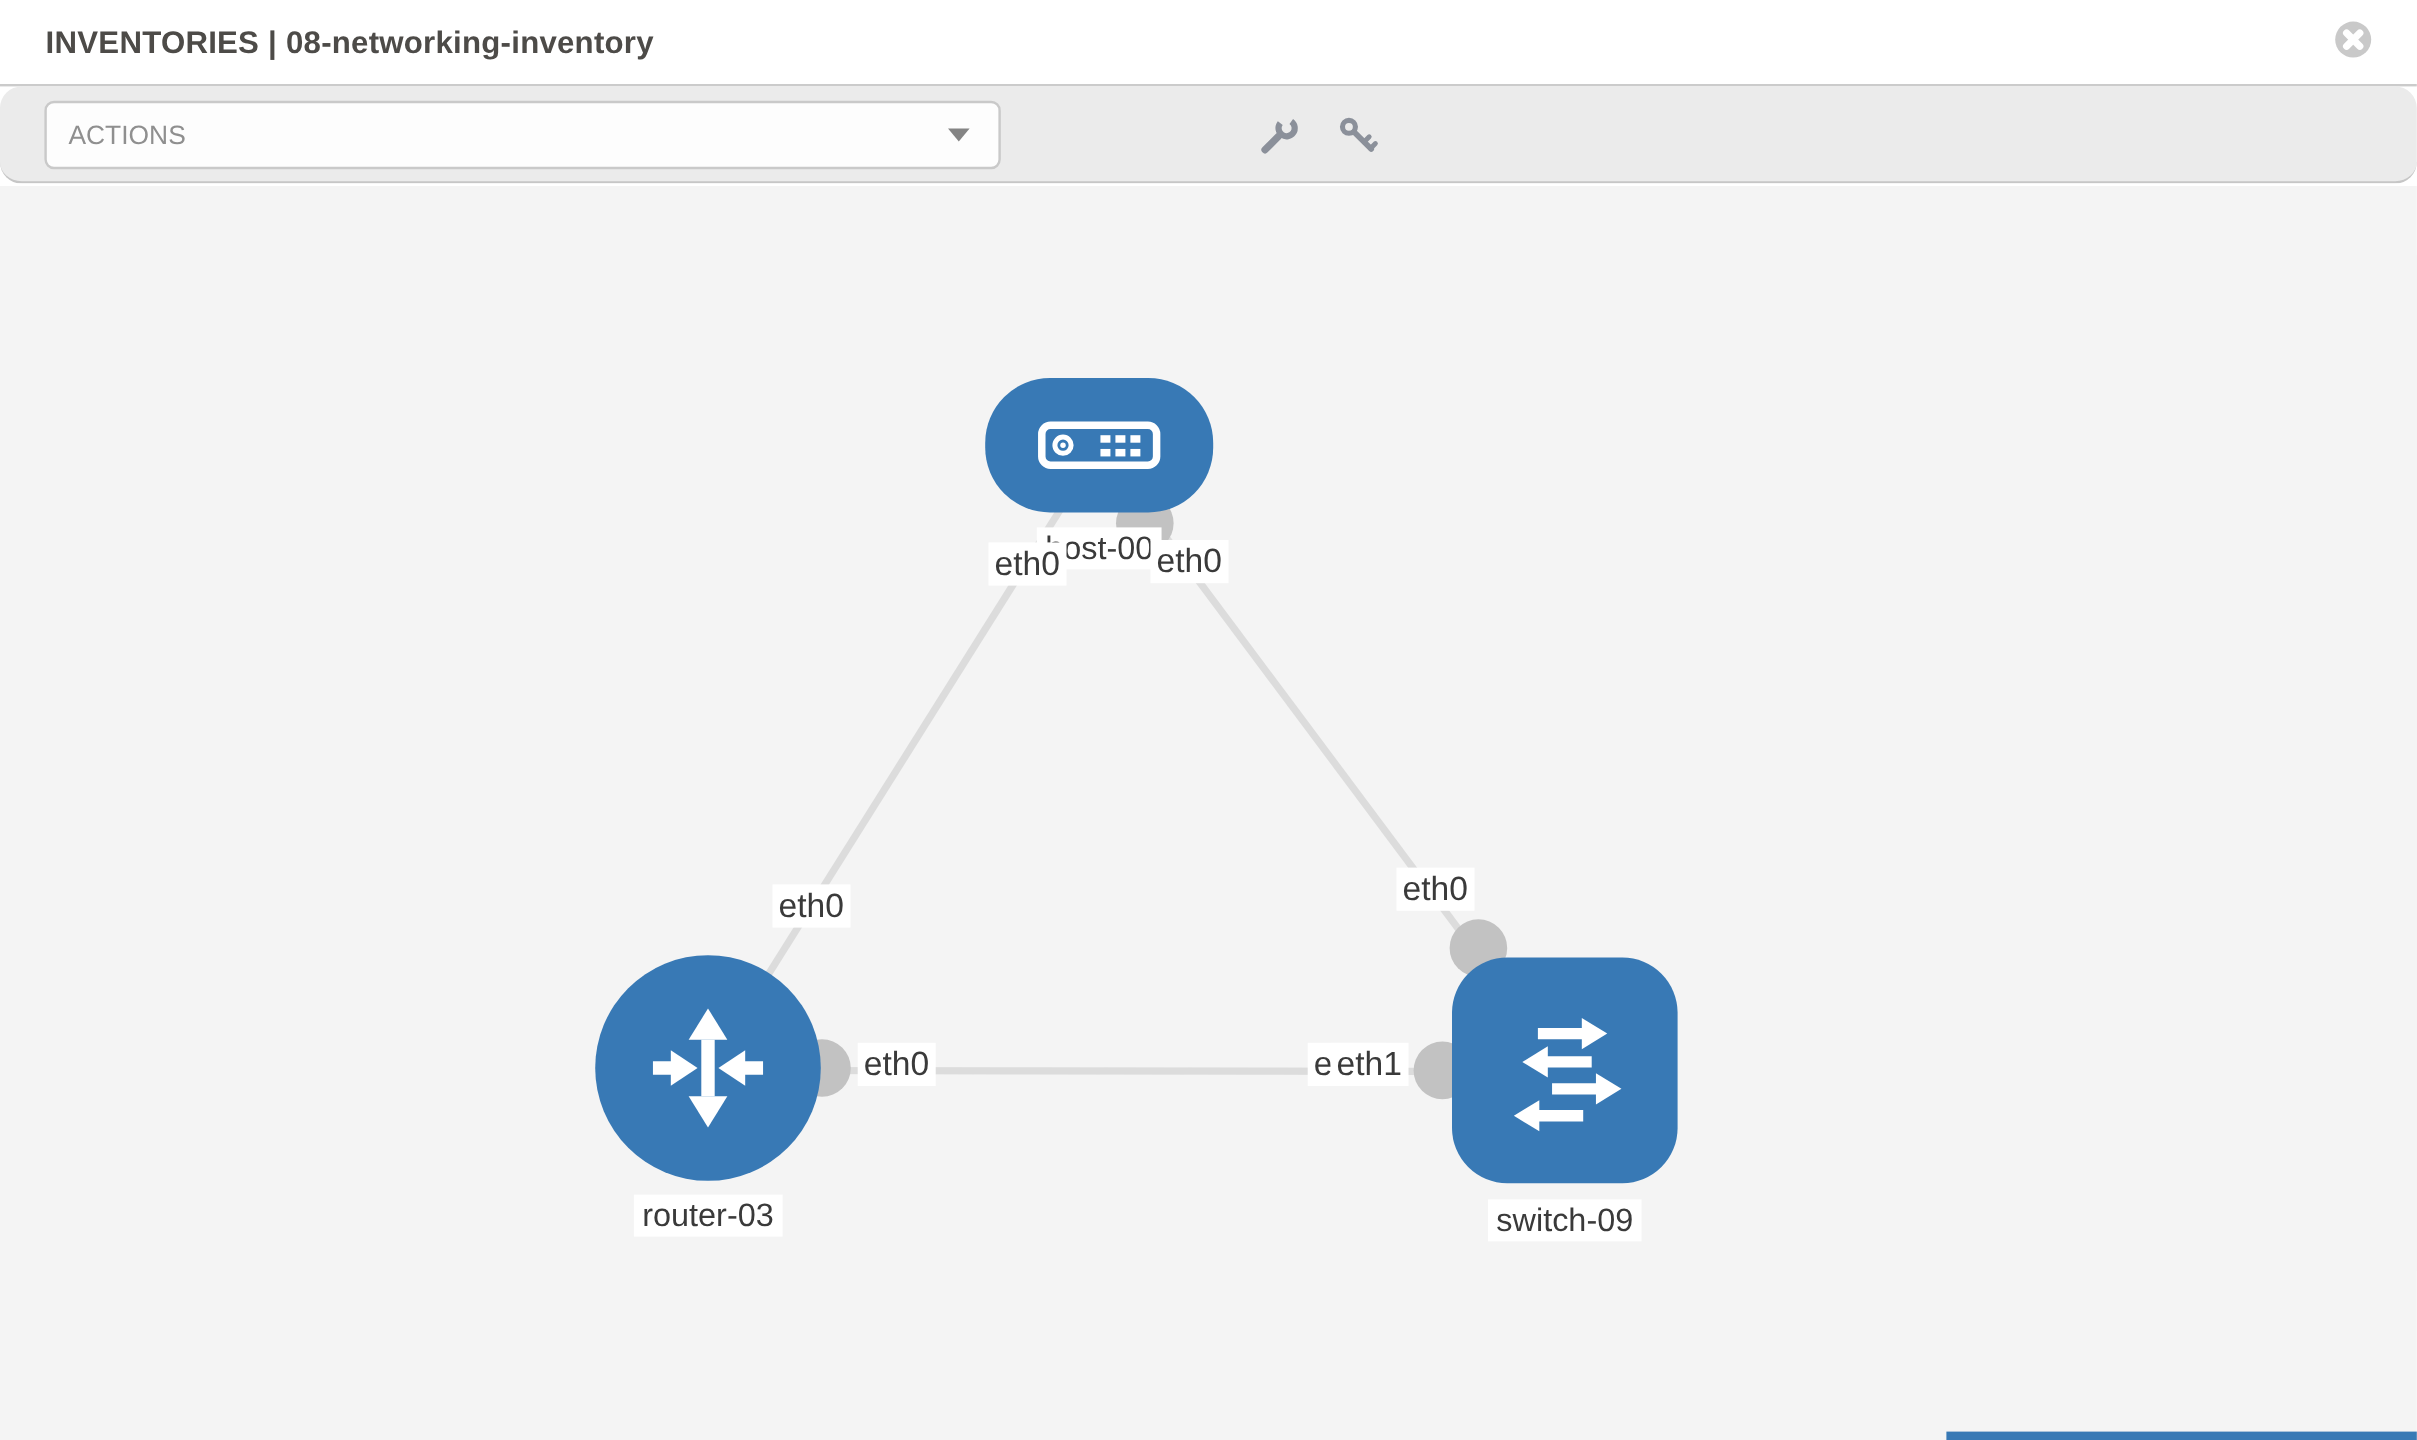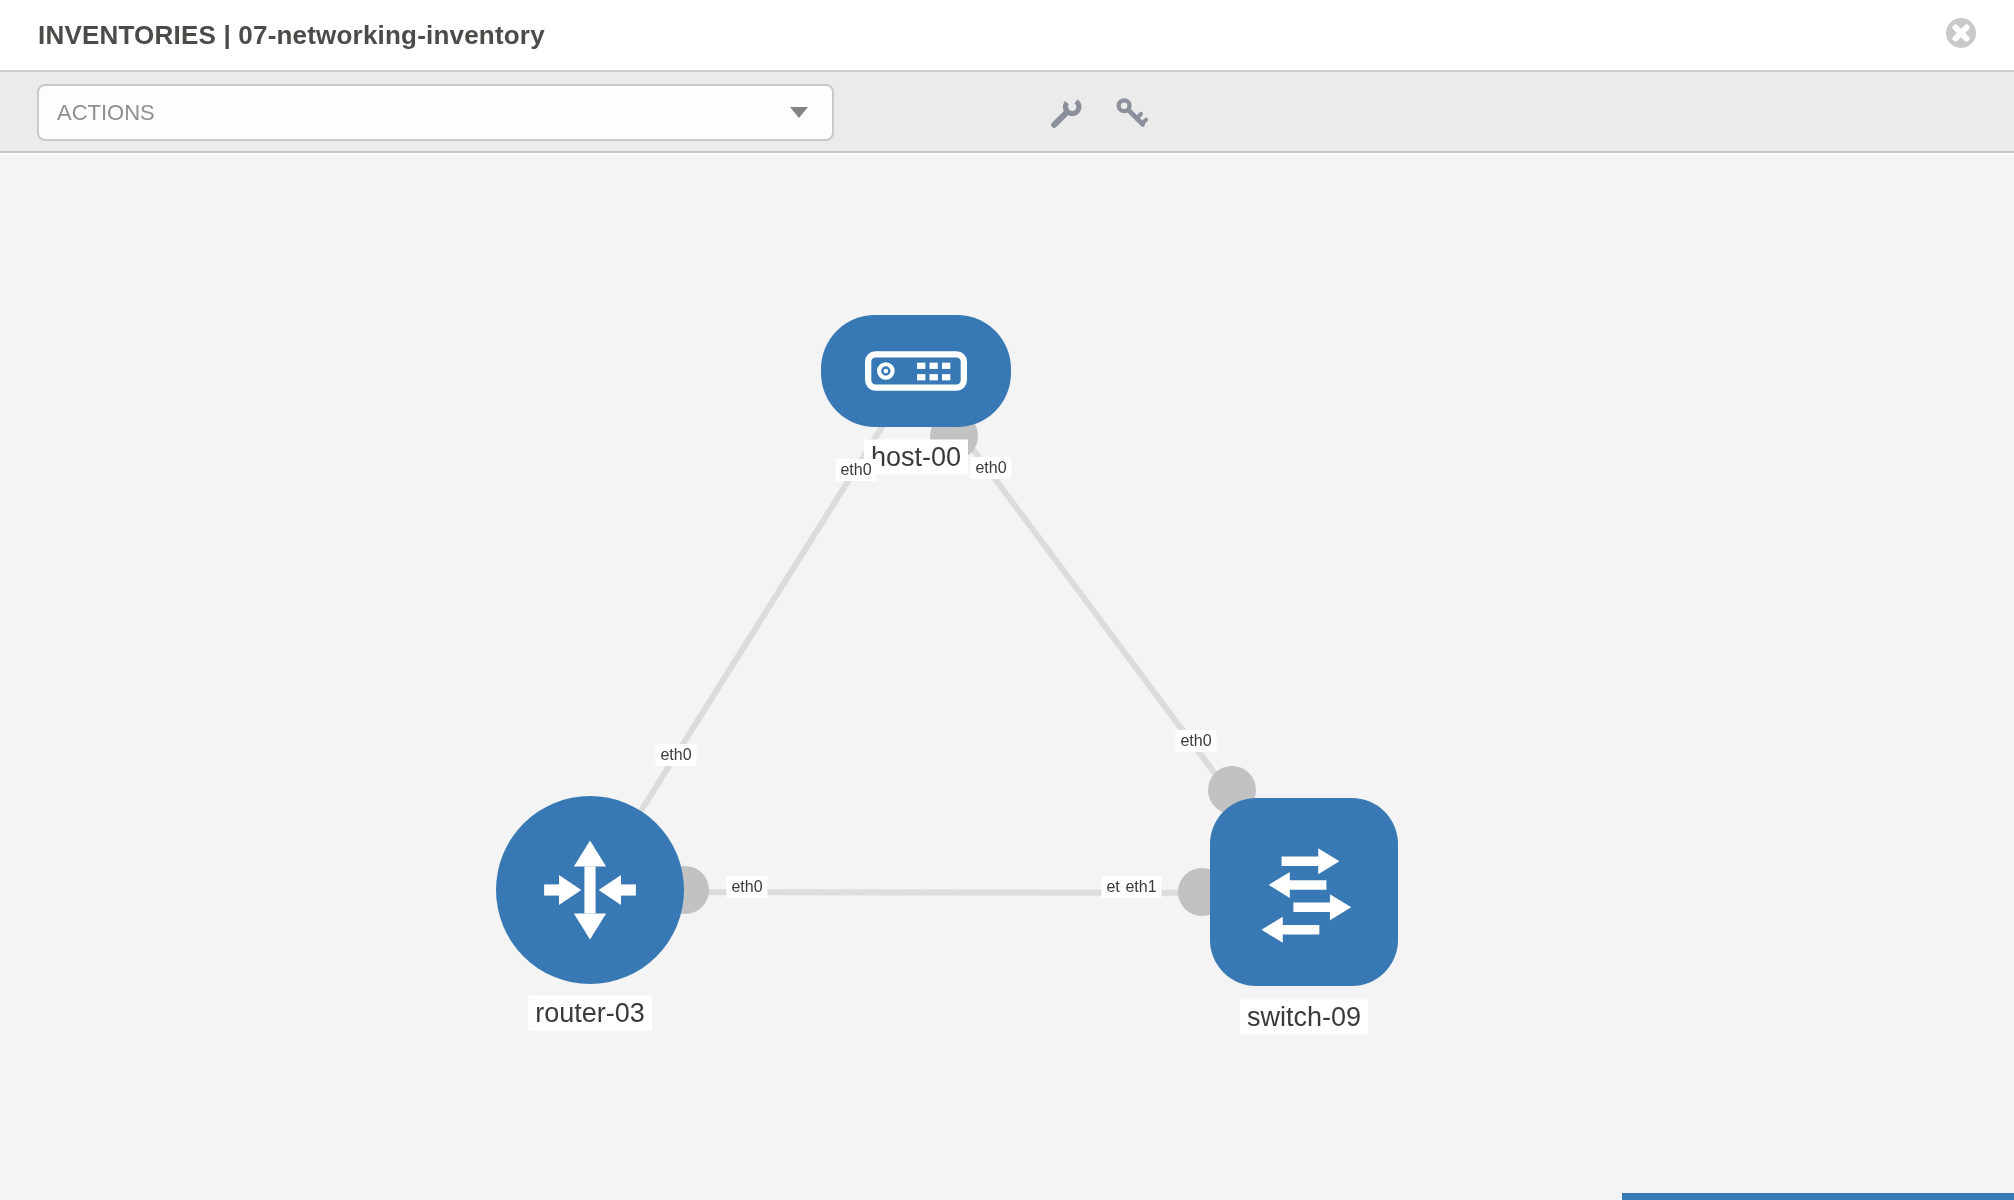--- a/index.html
+++ b/index.html
@@ -9,21 +9,21 @@
   
   .header { position: absolute; left: 0; top: 0; width: 2014px; height: 72px;
     background: #ffffff; border-bottom: 2px solid #cbcbcb; }
   .title { position: absolute; left: 38px; top: 0; height: 70px; line-height: 70px;
     font-size: 26px; font-weight: 700; color: #4d4b48; letter-spacing: 0.2px; }
   .close-btn { position: absolute; right: 37px; top: 17px; width: 32px; height: 32px;
     border: none; background: transparent; cursor: pointer; padding: 0; }
 
   
   .toolbar { position: absolute; left: 0; top: 72px; width: 2014px; height: 81px;
-    background: #ebebeb; border-bottom: 2px solid #c6c6c6; }
+    background: #ebebeb; border-bottom: 2px solid #c6c6c6; border-radius: 18px; }
   .dd { position: absolute; top: 12px; height: 57px; background: #fdfdfd;
     border: 2px solid #c9c9c9; border-radius: 8px; cursor: pointer; }
   .dd-label { position: absolute; left: 18px; top: 0; height: 53px; line-height: 53px;
     font-size: 22px; color: #8f8f8f; }
   .dd-caret { position: absolute; right: 24px; top: 21px; width: 0; height: 0;
     border-left: 9px solid transparent; border-right: 9px solid transparent;
     border-top: 11px solid #848484; }
   .dd-actions { left: 37px; width: 797px; }
   .dd-search { left: 1183px; width: 795px; }
   .tool-btn { position: absolute; top: 94px; width: 36px; height: 38px; border: none;
@@ -41,29 +41,29 @@
     background: #3879b5; border-radius: 54px; }
   .node-router { left: 496px; top: 641px; width: 188px; height: 188px;
     background: #3879b5; border-radius: 50%; }
   .node-switch { left: 1210px; top: 643px; width: 188px; height: 188px;
     background: #3879b5; border-radius: 46px; }
   .node svg { position: absolute; left: 50%; top: 50%; transform: translate(-50%,-50%); }
 
   .chip { position: absolute; transform: translate(-50%,-50%); background: #ffffff;
     color: #3a3a3a; white-space: nowrap; }
   .chip-node { font-size: 27px; padding: 2px 7px; }
-  .chip-port { font-size: 16px; padding: 2px 5px; }
+  .chip-port { font-size: 28px; padding: 2px 5px; }
   .zoom-bottom-bar { position: absolute; left: 1622px; top: 1193px; width: 392px; height: 7px;
     background: #3879b5; }
 </style>
 </head>
 <body>
 
 <div class="header">
-  <div class="title"><span>INVENTORIES</span><span> | </span><span>07-networking-inventory</span></div>
+  <div class="title"><span>INVENTORIES</span><span> | </span><span>08-networking-inventory</span></div>
   <button class="close-btn">
     <svg width="32" height="32" viewBox="0 0 32 32">
       <circle cx="16" cy="16" r="15" fill="#c9c9c9"></circle>
       <line x1="10.5" y1="10.5" x2="21.5" y2="21.5" stroke="#ffffff" stroke-width="6" stroke-linecap="round"></line>
       <line x1="21.5" y1="10.5" x2="10.5" y2="21.5" stroke="#ffffff" stroke-width="6" stroke-linecap="round"></line>
     </svg>
   </button>
 </div>
 
 <div class="toolbar">

